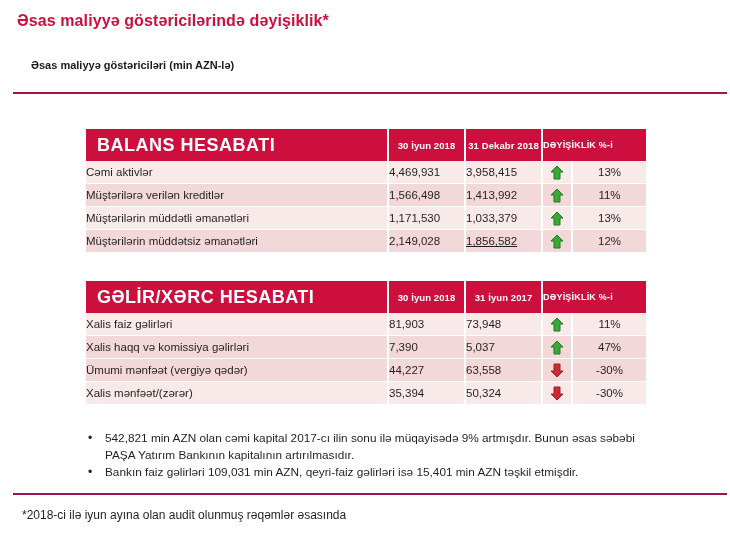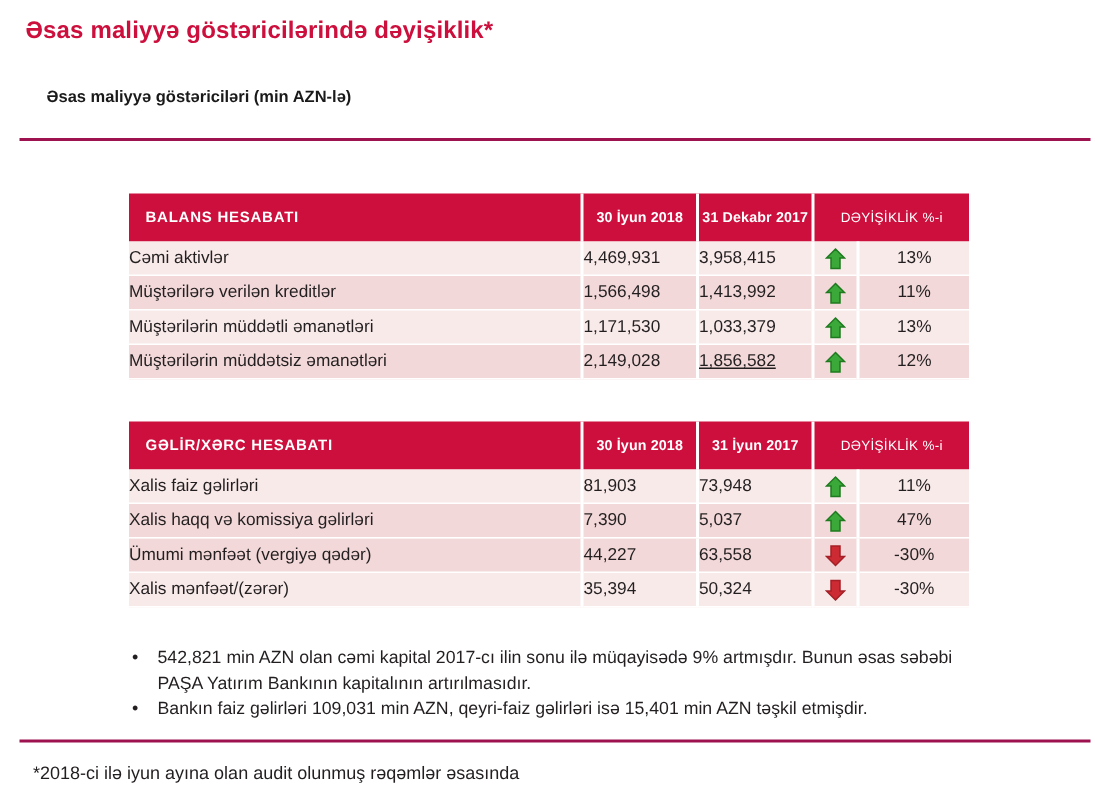--- a/index.html
+++ b/index.html
@@ -69,34 +69,34 @@
     background: #cc0f3c;
     color: #ffffff;
     height: 32px;
     padding: 0;
     vertical-align: middle;
     border-right: 2px solid #ffffff;
   }
   table.fin thead th.h-label {
     text-align: left;
     padding-left: 11px;
-    font-size: 10px;
+    font-size: 18px;
     font-weight: bold;
     letter-spacing: 0.5px;
   }
   table.fin thead th.h-num {
     text-align: center;
     font-size: 9.5px;
     font-weight: bold;
     letter-spacing: 0.1px;
   }
   table.fin thead th.h-chg {
-    text-align: center;
+    text-align: left;
     font-size: 9px;
-    font-weight: normal;
+    font-weight: bold;
     letter-spacing: 0.2px;
     border-right: none;
   }
 
   table.fin tbody td {
     height: 22px;
     padding: 0;
     font-size: 11.5px;
     color: #231f20;
     vertical-align: middle;
@@ -167,21 +167,21 @@
       <col class="c-label">
         <col class="c-num">
         <col class="c-num">
         <col class="c-arrow">
         <col class="c-pct">
     </colgroup>
     <thead>
       <tr>
         <th class="h-label" style="background: rgb(204, 15, 60);">BALANS HESABATI</th>
         <th class="h-num" style="background: rgb(204, 15, 60);">30 İyun 2018</th>
-        <th class="h-num" style="background: rgb(204, 15, 60);">31 Dekabr 2017</th>
+        <th class="h-num" style="background: rgb(204, 15, 60);">31 Dekabr 2018</th>
         <th class="h-chg" colspan="2" style="background: rgb(204, 15, 60);">DƏYİŞİKLİK %-i</th>
       </tr>
     </thead>
     <tbody>
         <tr class="odd">
           <td class="c-label" style="background: rgb(249, 234, 234);">Cəmi aktivlər</td>
           <td class="c-num" style="background: rgb(249, 234, 234);">4,469,931</td>
           <td class="c-num" style="background: rgb(249, 234, 234);">3,958,415</td>
           <td class="c-arrow" style="background: rgb(249, 234, 234);"><svg class="arrow-svg" width="14" height="15" viewBox="0 0 14 15">
               <path d="M7,1 L13,7 L10,7 L10,14 L4,14 L4,7 L1,7 Z" fill="#3aa93a" stroke="#1f7a1f" stroke-width="1"></path>

